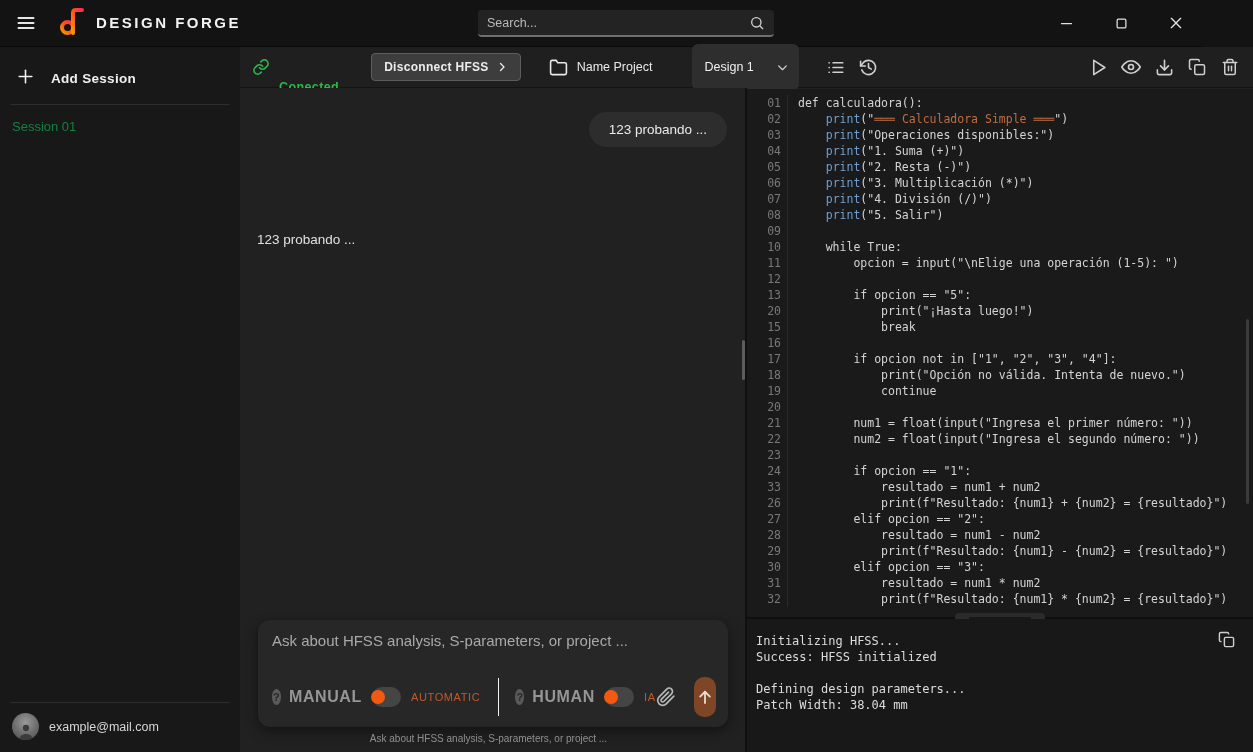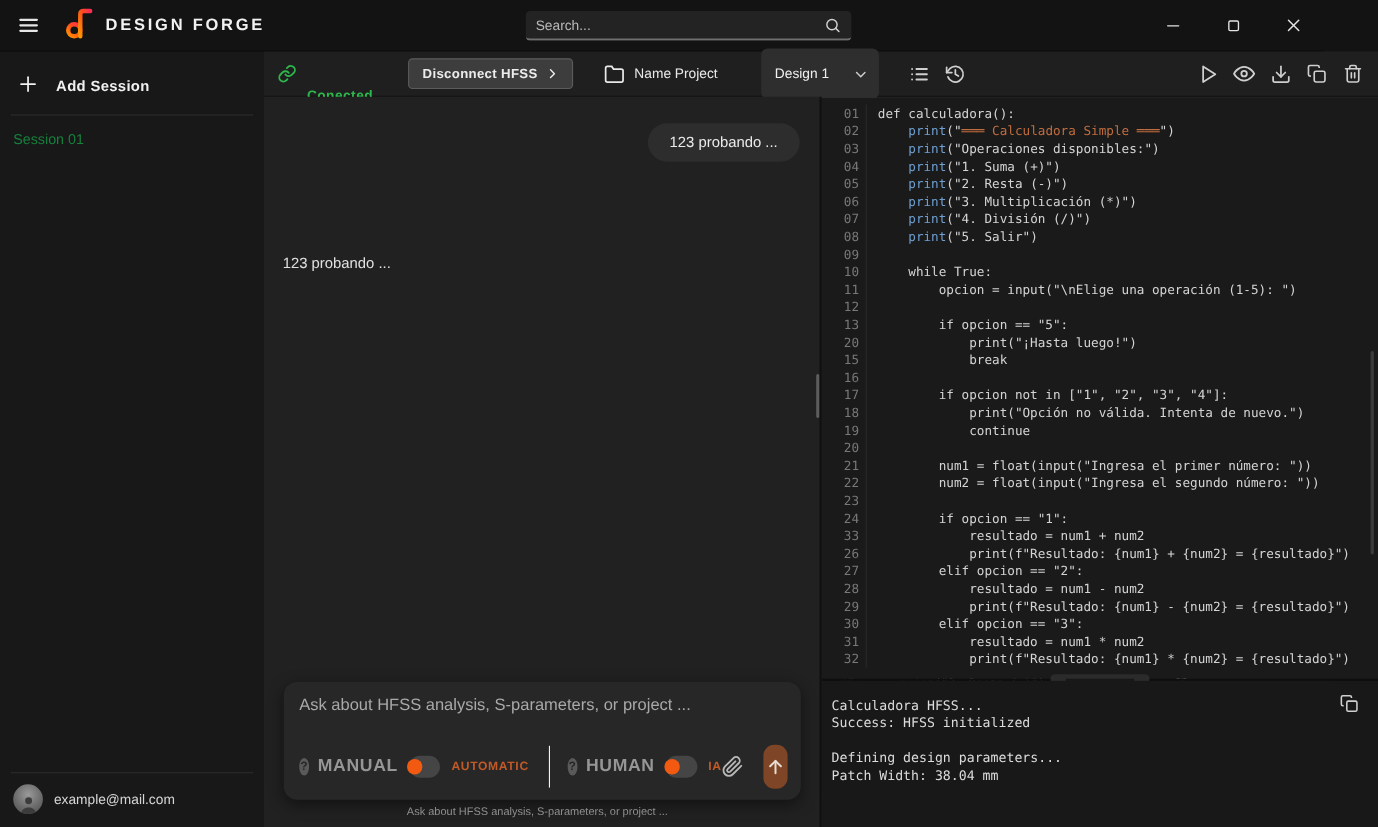--- a/index.html
+++ b/index.html
@@ -75,21 +75,21 @@
     background:#272727; border-radius:12px; box-shadow:0 4px 14px rgba(0,0,0,.45);
     padding:12px 14px 10px 14px; }
   .composer textarea { width:100%; height:40px; background:transparent; border:none; outline:none;
     resize:none; color:#dcdcdc; font-size:15px; font-family:"Liberation Sans",sans-serif; }
   .composer textarea::placeholder { color:#a9a9a9; }
   .composer-row { position:absolute; left:14px; right:12px; bottom:10px; height:40px;
     display:flex; align-items:center; }
   .help-dot { width:16px; height:16px; border-radius:50%; background:#5a5a5a; color:#262626;
     font-size:11px; font-weight:bold; display:flex; align-items:center; justify-content:center; }
   .tgl-label-off { color:#969696; font-size:16px; font-weight:bold; letter-spacing:.6px; margin:0 10px 0 8px; }
-  .tgl-label-on { color:#c25a28; font-size:11px; font-weight:bold; letter-spacing:.6px; margin-left:10px;text-align:center; }
+  .tgl-label-on { color:#c25a28; font-size:11px; font-weight:normal; letter-spacing:.6px; margin-left:10px;text-align:center; }
   .switch { width:52px; height:20px; border-radius:10px; background:#454545; position:relative; cursor:pointer; }
   .switch .knob { position:absolute; top:3px; right:16px; width:14px; height:14px;
     border-radius:50%; background:#f25a12; }
   .vdiv { width:2px; height:38px; background:#f2f2f2; margin:0 16px 0 18px; }
   .clip { margin-left:auto; color:#b8b8b8; cursor:pointer; }
   .send-btn { margin-left:18px; width:40px; height:40px; border-radius:10px; background:#7e4527;
     display:flex; align-items:center; justify-content:center; color:#e9dcd2; cursor:pointer; }
   .composer-hint { position:absolute; left:0; right:8px; bottom:8px; text-align:center;
     color:#8f8f8f; font-size:10px; }
 
@@ -380,21 +380,21 @@
       <div class="cl"><span class="ln">32</span><span class="ct"><span class="sp">            print(f"Resultado: {num1} * {num2} = {resultado}")</span></span></div>
     </div>
 </div>
 <div class="editor-scroll" style="position:fixed; top:319px;"></div>
 
 <div class="hsplit" style="position:fixed; left:747px; top:617px;"></div>
 <div class="hsplit-handle" style="position:fixed; left:955px; top:613px;"></div>
 
 <div class="console" style="position:fixed; left:747px; top:619px; height:133px;">
   <div>
-      <div class="con-line">Calculadora HFSS...</div>
+      <div class="con-line">Initializing HFSS...</div>
       <div class="con-line">Success: HFSS initialized</div>
       <div class="con-line">&nbsp;</div>
       <div class="con-line">Defining design parameters...</div>
       <div class="con-line">Patch Width: 38.04 mm</div>
     </div>
   <div class="console-copy">
     <svg width="17" height="17" viewBox="0 0 24 24" fill="none" stroke="currentColor" stroke-width="2" stroke-linejoin="round">
       <rect x="9" y="9" width="13" height="13" rx="2"></rect>
         <path d="M5 15H4a2 2 0 0 1-2-2V4a2 2 0 0 1 2-2h9a2 2 0 0 1 2 2v1"></path>
     </svg>

